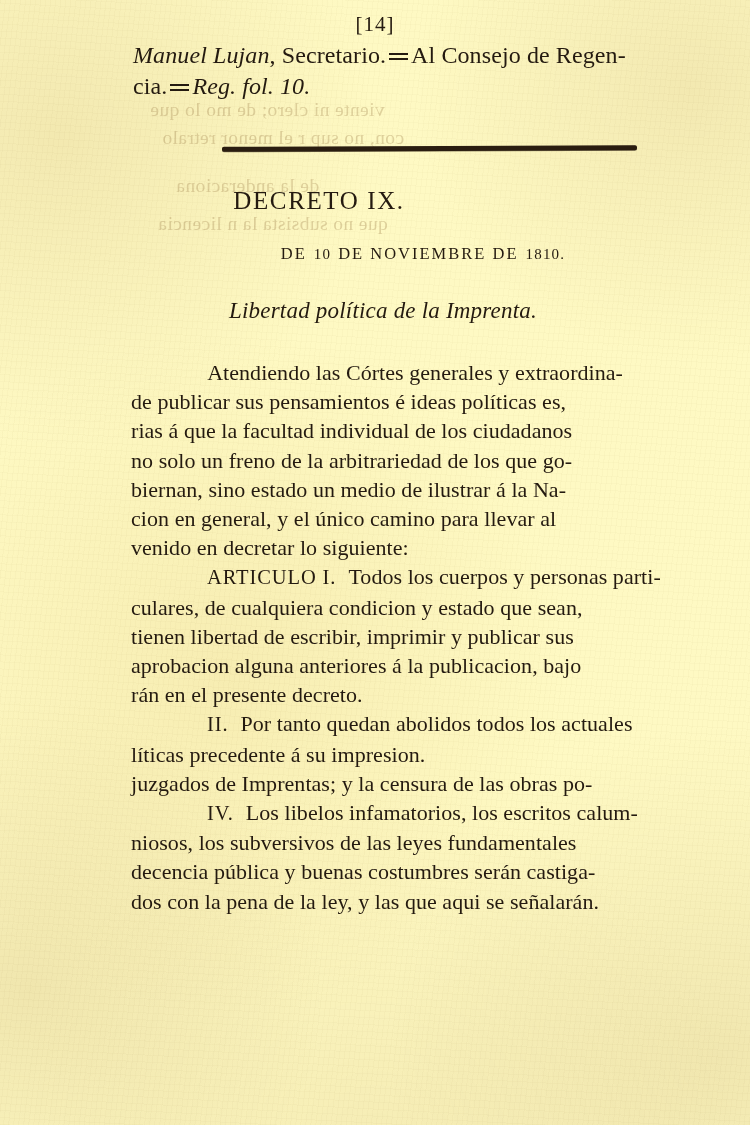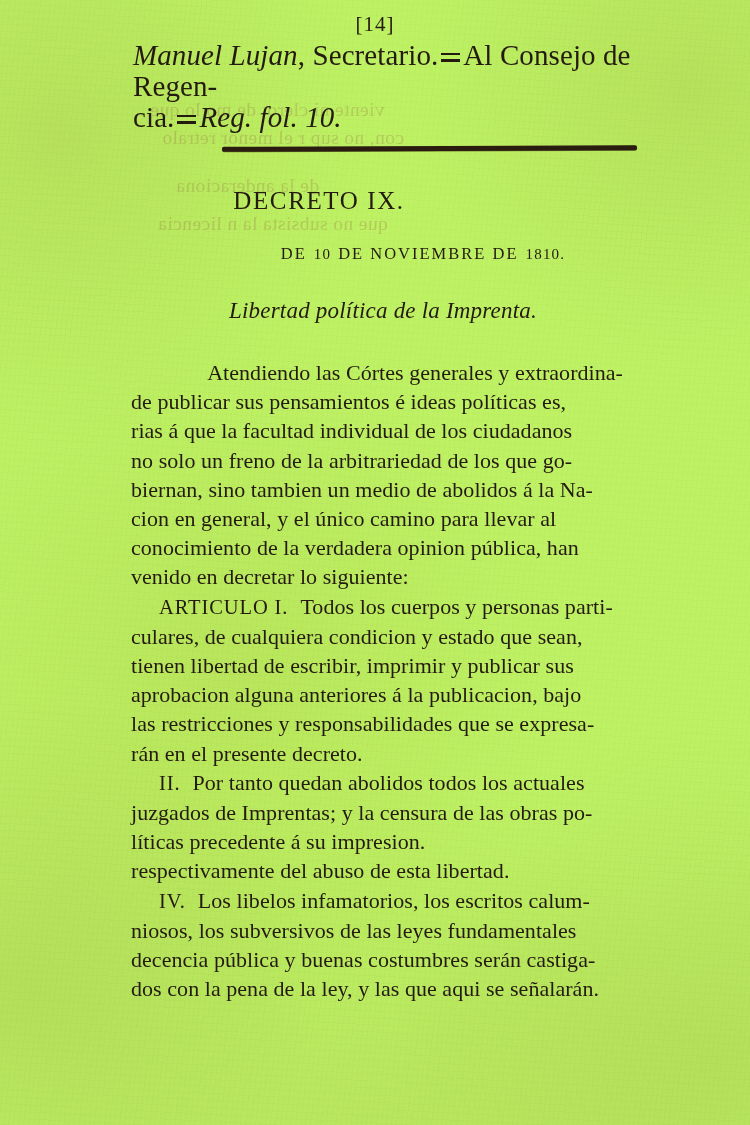--- a/index.html
+++ b/index.html
@@ -8,21 +8,21 @@
     background: #ffffff;
   }
   #page {
     position: relative;
     width: 750px;
     height: 1125px;
     overflow: hidden;
     background:
       radial-gradient(ellipse 120% 90% at 50% 45%, #f7ebc8 0%, #f3e3b7 46%, #eeda a8 70%, #e8d09c 100%),
       linear-gradient(180deg, #f4e5bb 0%, #f2e1b4 50%, #ecd8a6 100%);
-    background-color: #bef264;
+    background-color: #fef9c3;
     font-family: "Liberation Serif", "DejaVu Serif", serif;
     color: #241a10;
   }
   
   #page::before {
     content: "";
     position: absolute;
     inset: 0;
     pointer-events: none;
     background-image:
@@ -74,21 +74,21 @@
     text-align: center;
     font-size: 21px;
     letter-spacing: 1px;
   }
 
   .headline {
     position: absolute;
     top: 40px;
     left: 133px;
     width: 500px;
-    font-size: 29px;
+    font-size: 24px;
     line-height: 31px;
     letter-spacing: 0.1px;
   }
   .headline .it { font-style: italic; }
   .eq {
     display: inline-block;
     position: relative;
     width: 19px;
     height: 0.62em;
     vertical-align: -0.04em;
@@ -164,20 +164,21 @@
     line-height: 29.2px;
     white-space: nowrap;
     letter-spacing: 0.05px;
   }
   .ln.ind { padding-left: 38px; text-align: right; }
   .ln.ind-sm { padding-left: 28px; }
   .sc {
     font-variant: small-caps;
     letter-spacing: 0.9px;
     font-size: 20.5px;
+    margin-left: 48px;
   }
   .gap { display: inline-block; width: 12px; }
   .gap-s { display: inline-block; width: 7px; }
 </style>
 </head>
 <body>
 
 <div id="page">
 
   <div class="bleed" style="top:96px; left:150px;">viente ni clero; de mo lo que</div>
@@ -201,37 +202,34 @@
     <div class="decree-date"><span>DE</span><span class="gap-s"></span><span class="num">10</span><span class="gap-s"></span><span>DE NOVIEMBRE DE</span><span class="gap-s"></span><span class="num">1810.</span></div>
 
     <div class="decree-subtitle">Libertad política de la Imprenta.</div>
 
     <div class="body">
 
       <div class="ln ind">Atendiendo las Córtes generales y extraordina-</div>
       <div class="ln">de publicar sus pensamientos é ideas políticas es,</div>
       <div class="ln">rias á que la facultad individual de los ciudadanos</div>
       <div class="ln">no solo un freno de la arbitrariedad de los que go-</div>
-      <div class="ln">biernan, sino tambien un medio de abolidos á la Na-</div>
+      <div class="ln">biernan, sino estado un medio de ilustrar á la Na-</div>
       <div class="ln">cion en general, y el único camino para llevar al</div>
-      <div class="ln">conocimiento de la verdadera opinion pública, han</div>
       <div class="ln">venido en decretar lo siguiente:</div>
 
       <div class="ln ind-sm"><span class="sc">ARTICULO I.</span><span class="gap"></span><span>Todos los cuerpos y personas parti-</span></div>
       <div class="ln">culares, de cualquiera condicion y estado que sean,</div>
       <div class="ln">tienen libertad de escribir, imprimir y publicar sus</div>
       <div class="ln">aprobacion alguna anteriores á la publicacion, bajo</div>
-      <div class="ln">las restricciones y responsabilidades que se expresa-</div>
       <div class="ln">rán en el presente decreto.</div>
 
       <div class="ln ind-sm"><span class="sc">II.</span><span class="gap"></span><span>Por tanto quedan abolidos todos los actuales</span></div>
+      <div class="ln">líticas precedente á su impresion.</div>
       <div class="ln">juzgados de Imprentas; y la censura de las obras po-</div>
-      <div class="ln">líticas precedente á su impresion.</div>
-
-      <div class="ln">respectivamente del abuso de esta libertad.</div>
+
 
       <div class="ln ind-sm"><span class="sc">IV.</span><span class="gap"></span><span>Los libelos infamatorios, los escritos calum-</span></div>
       <div class="ln">niosos, los subversivos de las leyes fundamentales</div>
       <div class="ln">decencia pública y buenas costumbres serán castiga-</div>
       <div class="ln">dos con la pena de la ley, y las que aqui se señalarán.</div>
 
     </div>
   </div>
 </div>
 

